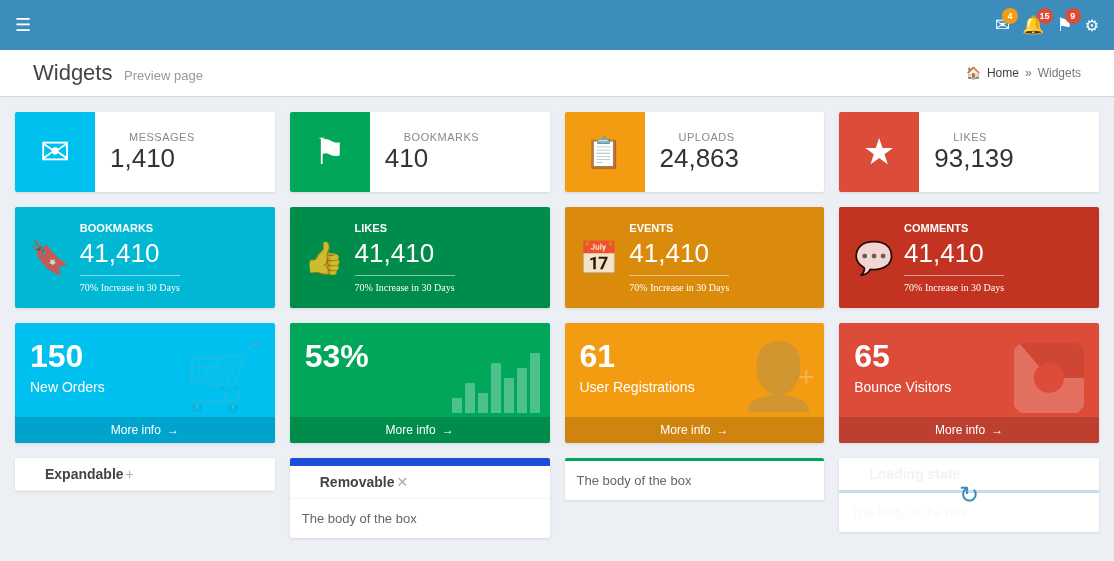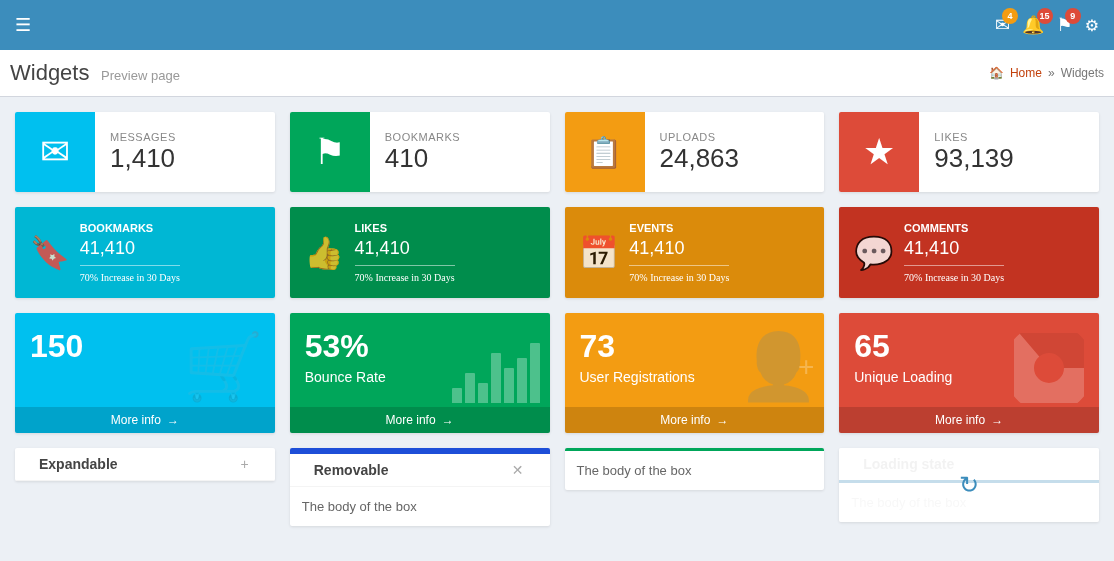--- a/index.html
+++ b/index.html
@@ -40,21 +40,21 @@
       overflow: hidden;
       display: flex; align-items: center; justify-content: center;
       font-size: 16px;
     }
     .avatar-name { color: white; font-size: 13px; }
     .gear-icon { color: white; font-size: 16px; cursor: pointer; }
 
     
     .content-header {
       background: white;
-      padding: 10px 10px;
+      padding: 10px 33px;
       display: flex;
       align-items: center;
       justify-content: space-between;
       border-bottom: 1px solid #d2d6de;
     }
     .page-title { font-size: 22px; font-weight: 300; color: #444; }
     .page-subtitle { font-size: 13px; color: #999; margin-left: 8px; }
     .breadcrumb { display: flex; align-items: center; gap: 6px; font-size: 12px; color: #777; }
 
     
@@ -90,35 +90,35 @@
     .bg-green-dark { background: #008d4c; }
     .bg-orange-dark { background: #db8b0b; }
     .bg-red-dark { background: #c23321; }
 
     .info-box-content {
       padding: 10px 15px;
       display: flex;
       flex-direction: column;
       justify-content: center;
     }
-    .info-box-text { font-size: 11px; color: #888; text-transform: uppercase; letter-spacing: 0.5px; }
+    .info-box-text { font-size: 11px; color: #888; text-transform: uppercase; letter-spacing: 0.5px; margin-left: 19px; }
     .info-box-number { font-size: 26px; font-weight: 400; color: #333; }
 
     
     .small-box {
       border-radius: 2px;
       overflow: hidden;
       min-height: 80px;
       padding: 15px;
       position: relative;
       color: white;
       box-shadow: 0 1px 3px rgba(0,0,0,0.1);
     }
     .small-box-title { font-size: 11px; font-weight: 700; text-transform: uppercase; margin-bottom: 4px; }
-    .small-box-number { font-size: 18px; font-weight: 400; margin-bottom: 4px; }
+    .small-box-number { font-size: 26px; font-weight: 400; margin-bottom: 4px; }
     .small-box-divider { border: none; border-top: 1px solid rgba(255,255,255,0.5); margin: 6px 0; }
     .small-box-sub { font-size: 10px; font-family: Liberation Serif, serif; }
 
     
     .big-box {
       border-radius: 2px;
       padding: 15px;
       position: relative;
       color: white;
       min-height: 120px;
@@ -172,24 +172,23 @@
     }
 
     
     .card-box {
       background: white;
       border-radius: 2px;
       box-shadow: 0 1px 3px rgba(0,0,0,0.1);
       overflow: hidden;
     }
     .card-header {
-      padding: 8px 24px;
-      display: flex;
-      align-items: center;
-      justify-content: space-between;
+      padding: 8px 30px;
+      display: flex;
+      align-items: center;
       border-bottom: 1px solid #f4f4f4;
     }
     .card-title { font-size: 14px; font-weight: 600; color: #444; }
     .card-tools { display: flex; gap: 8px; }
     .card-tool-btn {
       background: none;
       border: none;
       cursor: pointer;
       color: #aaa;
       font-size: 14px;
@@ -218,21 +217,21 @@
       font-size: 24px;
       color: #3c8dbc;
     }
     @keyframes spin {
       from { transform: rotate(0deg); }
       to { transform: rotate(360deg); }
     }
 
     
     .card-box.collapsable { border-top: 3px solid #00a65a; }
-    .card-box.removable { border-top: 6px solid #1d4ed8; }
+    .card-box.removable { border-top: 8px solid #1d4ed8; }
   </style>
 </head>
 <body>
 
 <nav class="navbar">
   <div class="navbar-left">
     <span class="hamburger">☰</span>
   </div>
   <div class="navbar-right">
     <div class="nav-icon-wrap">
@@ -251,21 +250,21 @@
   </div>
 </nav>
 
 <div class="content-header">
   <div>
     <span class="page-title">Widgets</span>
     <span class="page-subtitle">Preview page</span>
   </div>
   <div class="breadcrumb">
     <span>🏠</span>
-    <span style="cursor:pointer;color:#c2410c;">Home</span>
+    <span style="cursor:pointer;color:#404040;">Home</span>
     <span>»</span>
     <span>Widgets</span>
   </div>
 </div>
 
 <div class="content">
 
   <div class="row">
     <div class="col">
       <div class="info-box">
@@ -365,62 +364,62 @@
           </div>
         </div>
       </div>
     </div>
   </div>
 
   <div class="row">
     <div class="col">
       <div class="big-box bg-cyan">
         <div class="big-box-number">150</div>
+        <div class="big-box-label">New Orders</div>
         <span class="big-box-bg-icon" style="font-size:65px;bottom:28px;">🛒</span>
         <div class="big-box-footer">
           <span>More info</span>
           <span>→</span>
         </div>
       </div>
     </div>
     <div class="col">
       <div class="big-box bg-green">
         <div class="big-box-number">53%</div>
-        <div class="big-box-label">Bounce Rate</div>
         <div class="bar-chart-vis">
           <div class="bar" style="height:15px;"></div>
           <div class="bar" style="height:30px;"></div>
           <div class="bar" style="height:20px;"></div>
           <div class="bar" style="height:50px;"></div>
           <div class="bar" style="height:35px;"></div>
           <div class="bar" style="height:45px;"></div>
           <div class="bar" style="height:60px;"></div>
         </div>
         <div class="big-box-footer">
           <span>More info</span>
           <span>→</span>
         </div>
       </div>
     </div>
     <div class="col">
       <div class="big-box bg-orange">
-        <div class="big-box-number">73</div>
+        <div class="big-box-number">61</div>
         <div class="big-box-label">User Registrations</div>
         <span class="big-box-bg-icon" style="font-size:65px;bottom:28px;right:5px;">👤</span>
         <span style="position:absolute;right:10px;bottom:50px;font-size:28px;opacity:0.25;color:white;">+</span>
         <div class="big-box-footer">
           <span>More info</span>
           <span>→</span>
         </div>
       </div>
     </div>
     <div class="col">
       <div class="big-box bg-red">
         <div class="big-box-number">65</div>
-        <div class="big-box-label">Unique Loading</div>
+        <div class="big-box-label">Bounce Visitors</div>
         <svg class="pie-vis" viewBox="0 0 70 70">
           <circle cx="35" cy="35" r="30" fill="none" stroke="white" stroke-width="30" stroke-dasharray="120 70" stroke-dashoffset="0"></circle>
           <circle cx="35" cy="35" r="30" fill="none" stroke="rgba(0,0,0,0.3)" stroke-width="30" stroke-dasharray="70 120" stroke-dashoffset="-120"></circle>
         </svg>
         <div class="big-box-footer">
           <span>More info</span>
           <span>→</span>
         </div>
       </div>
     </div>

